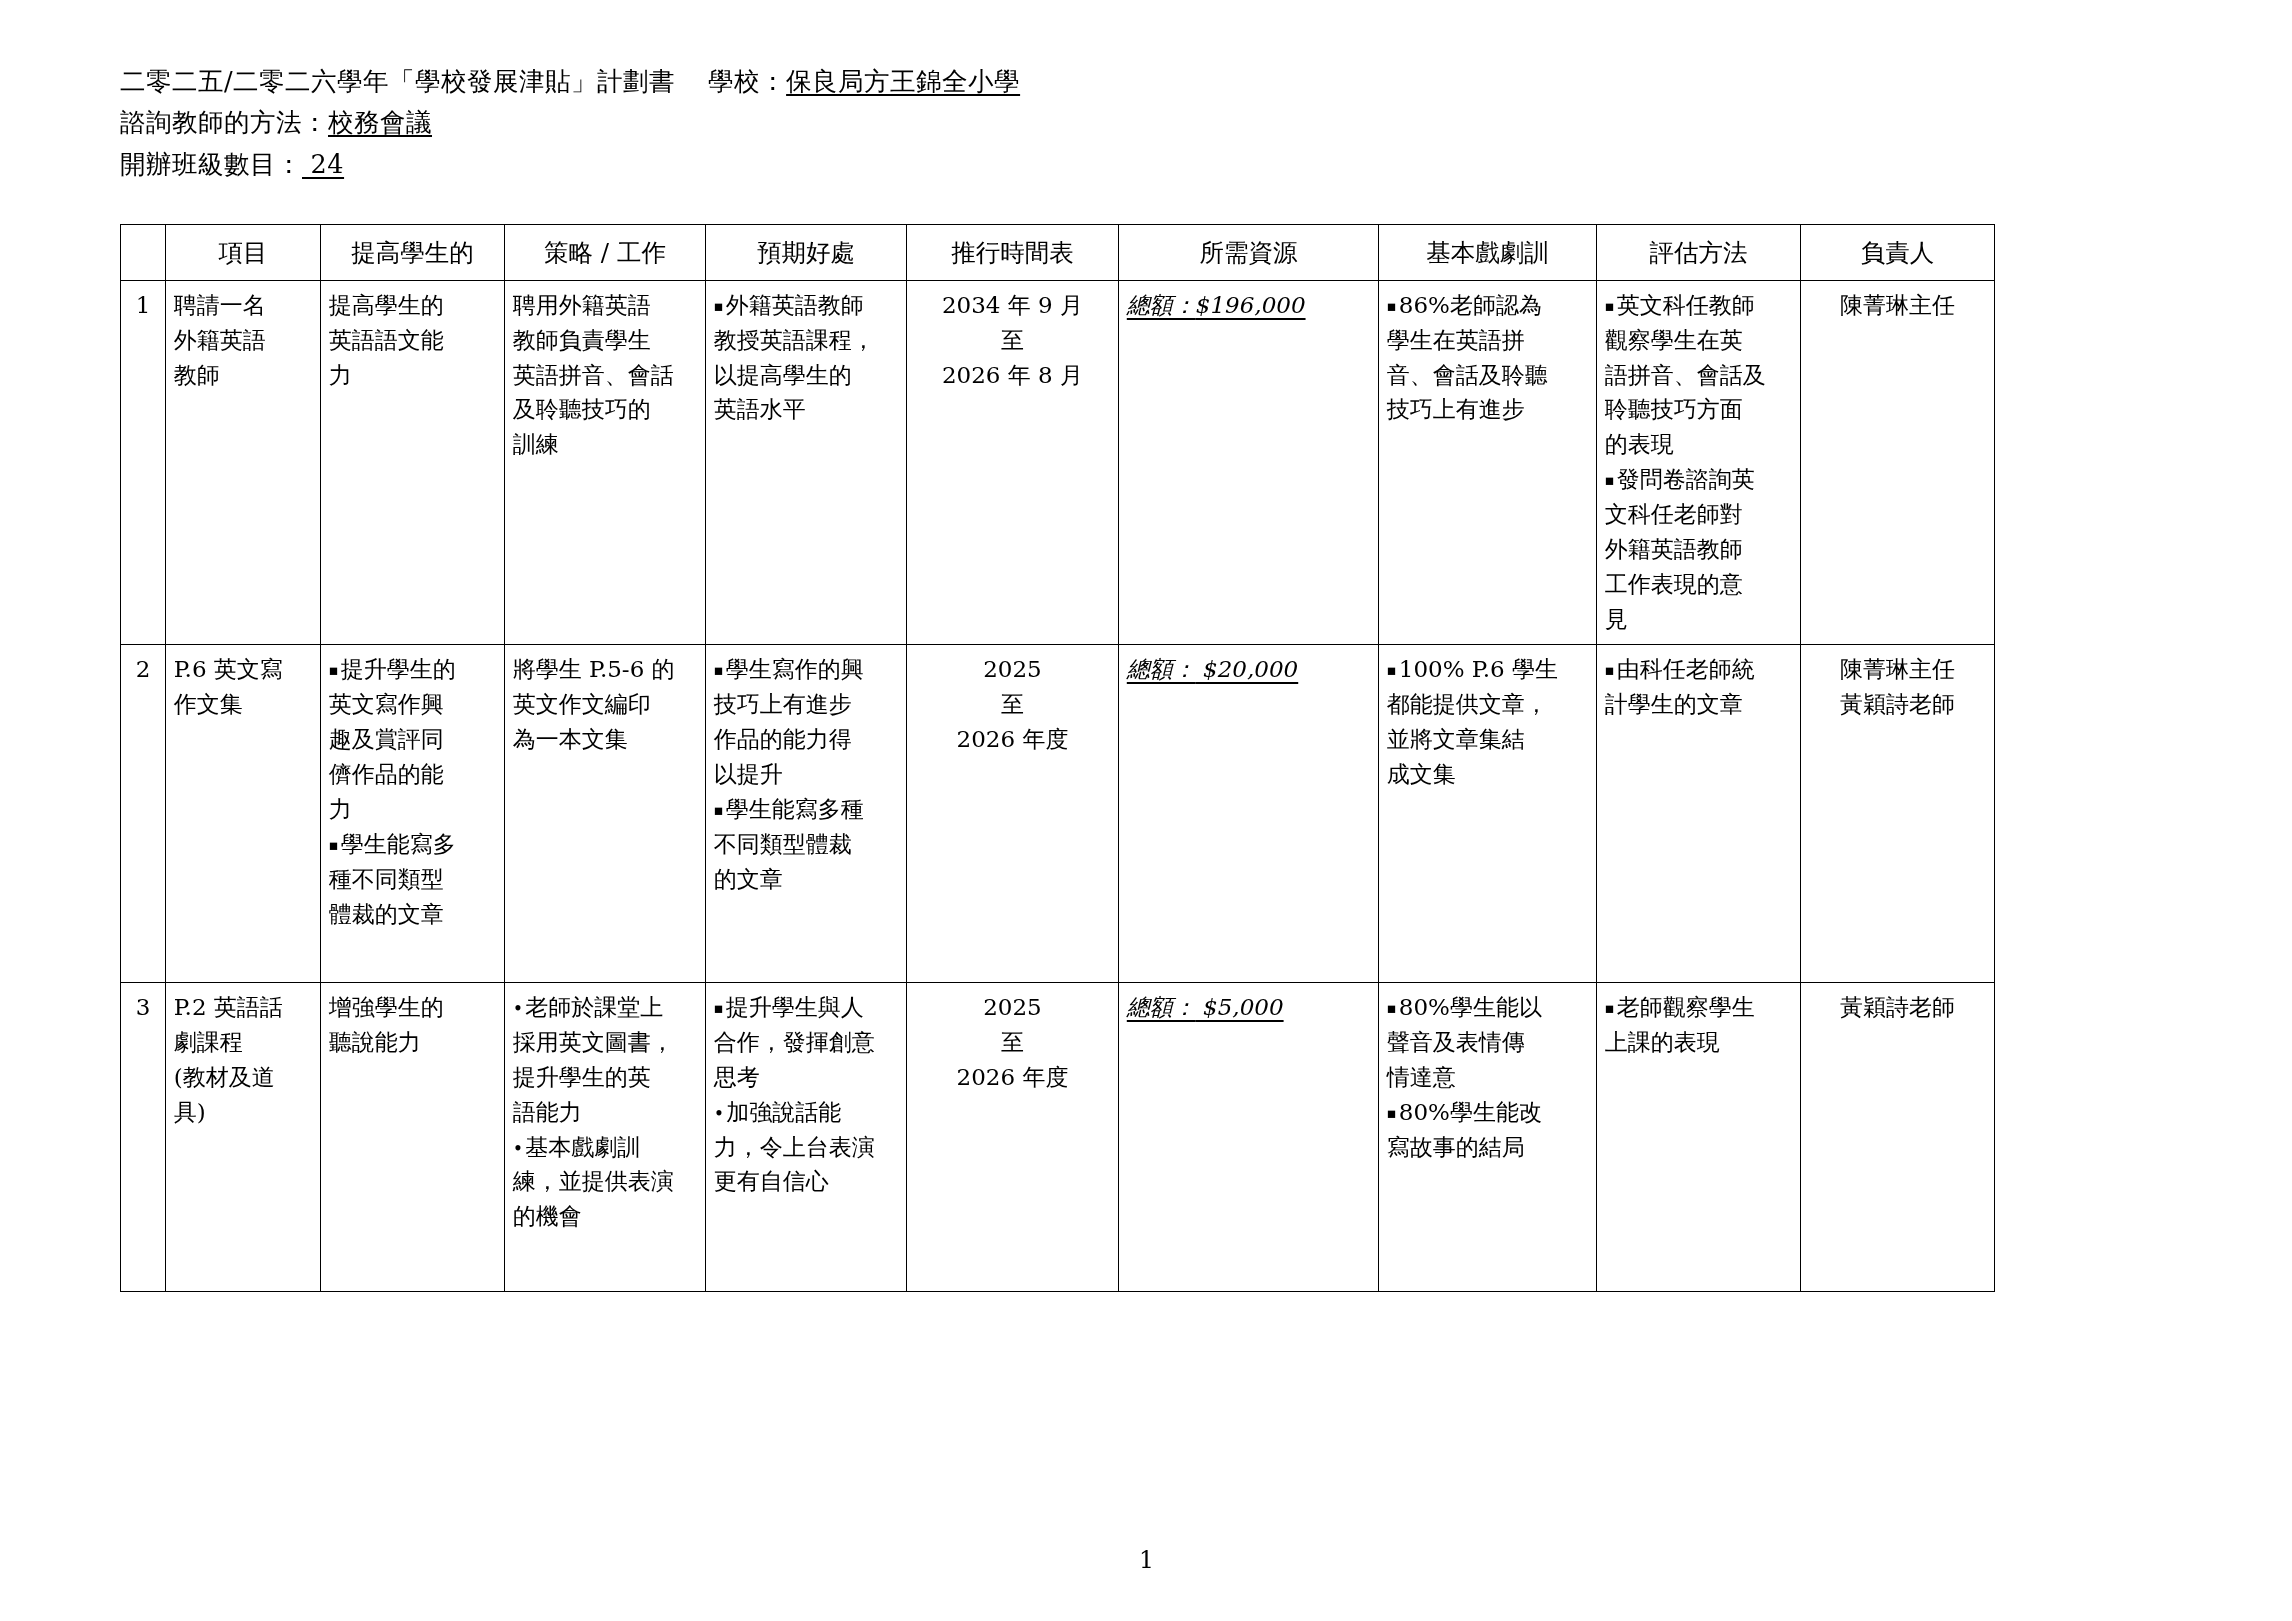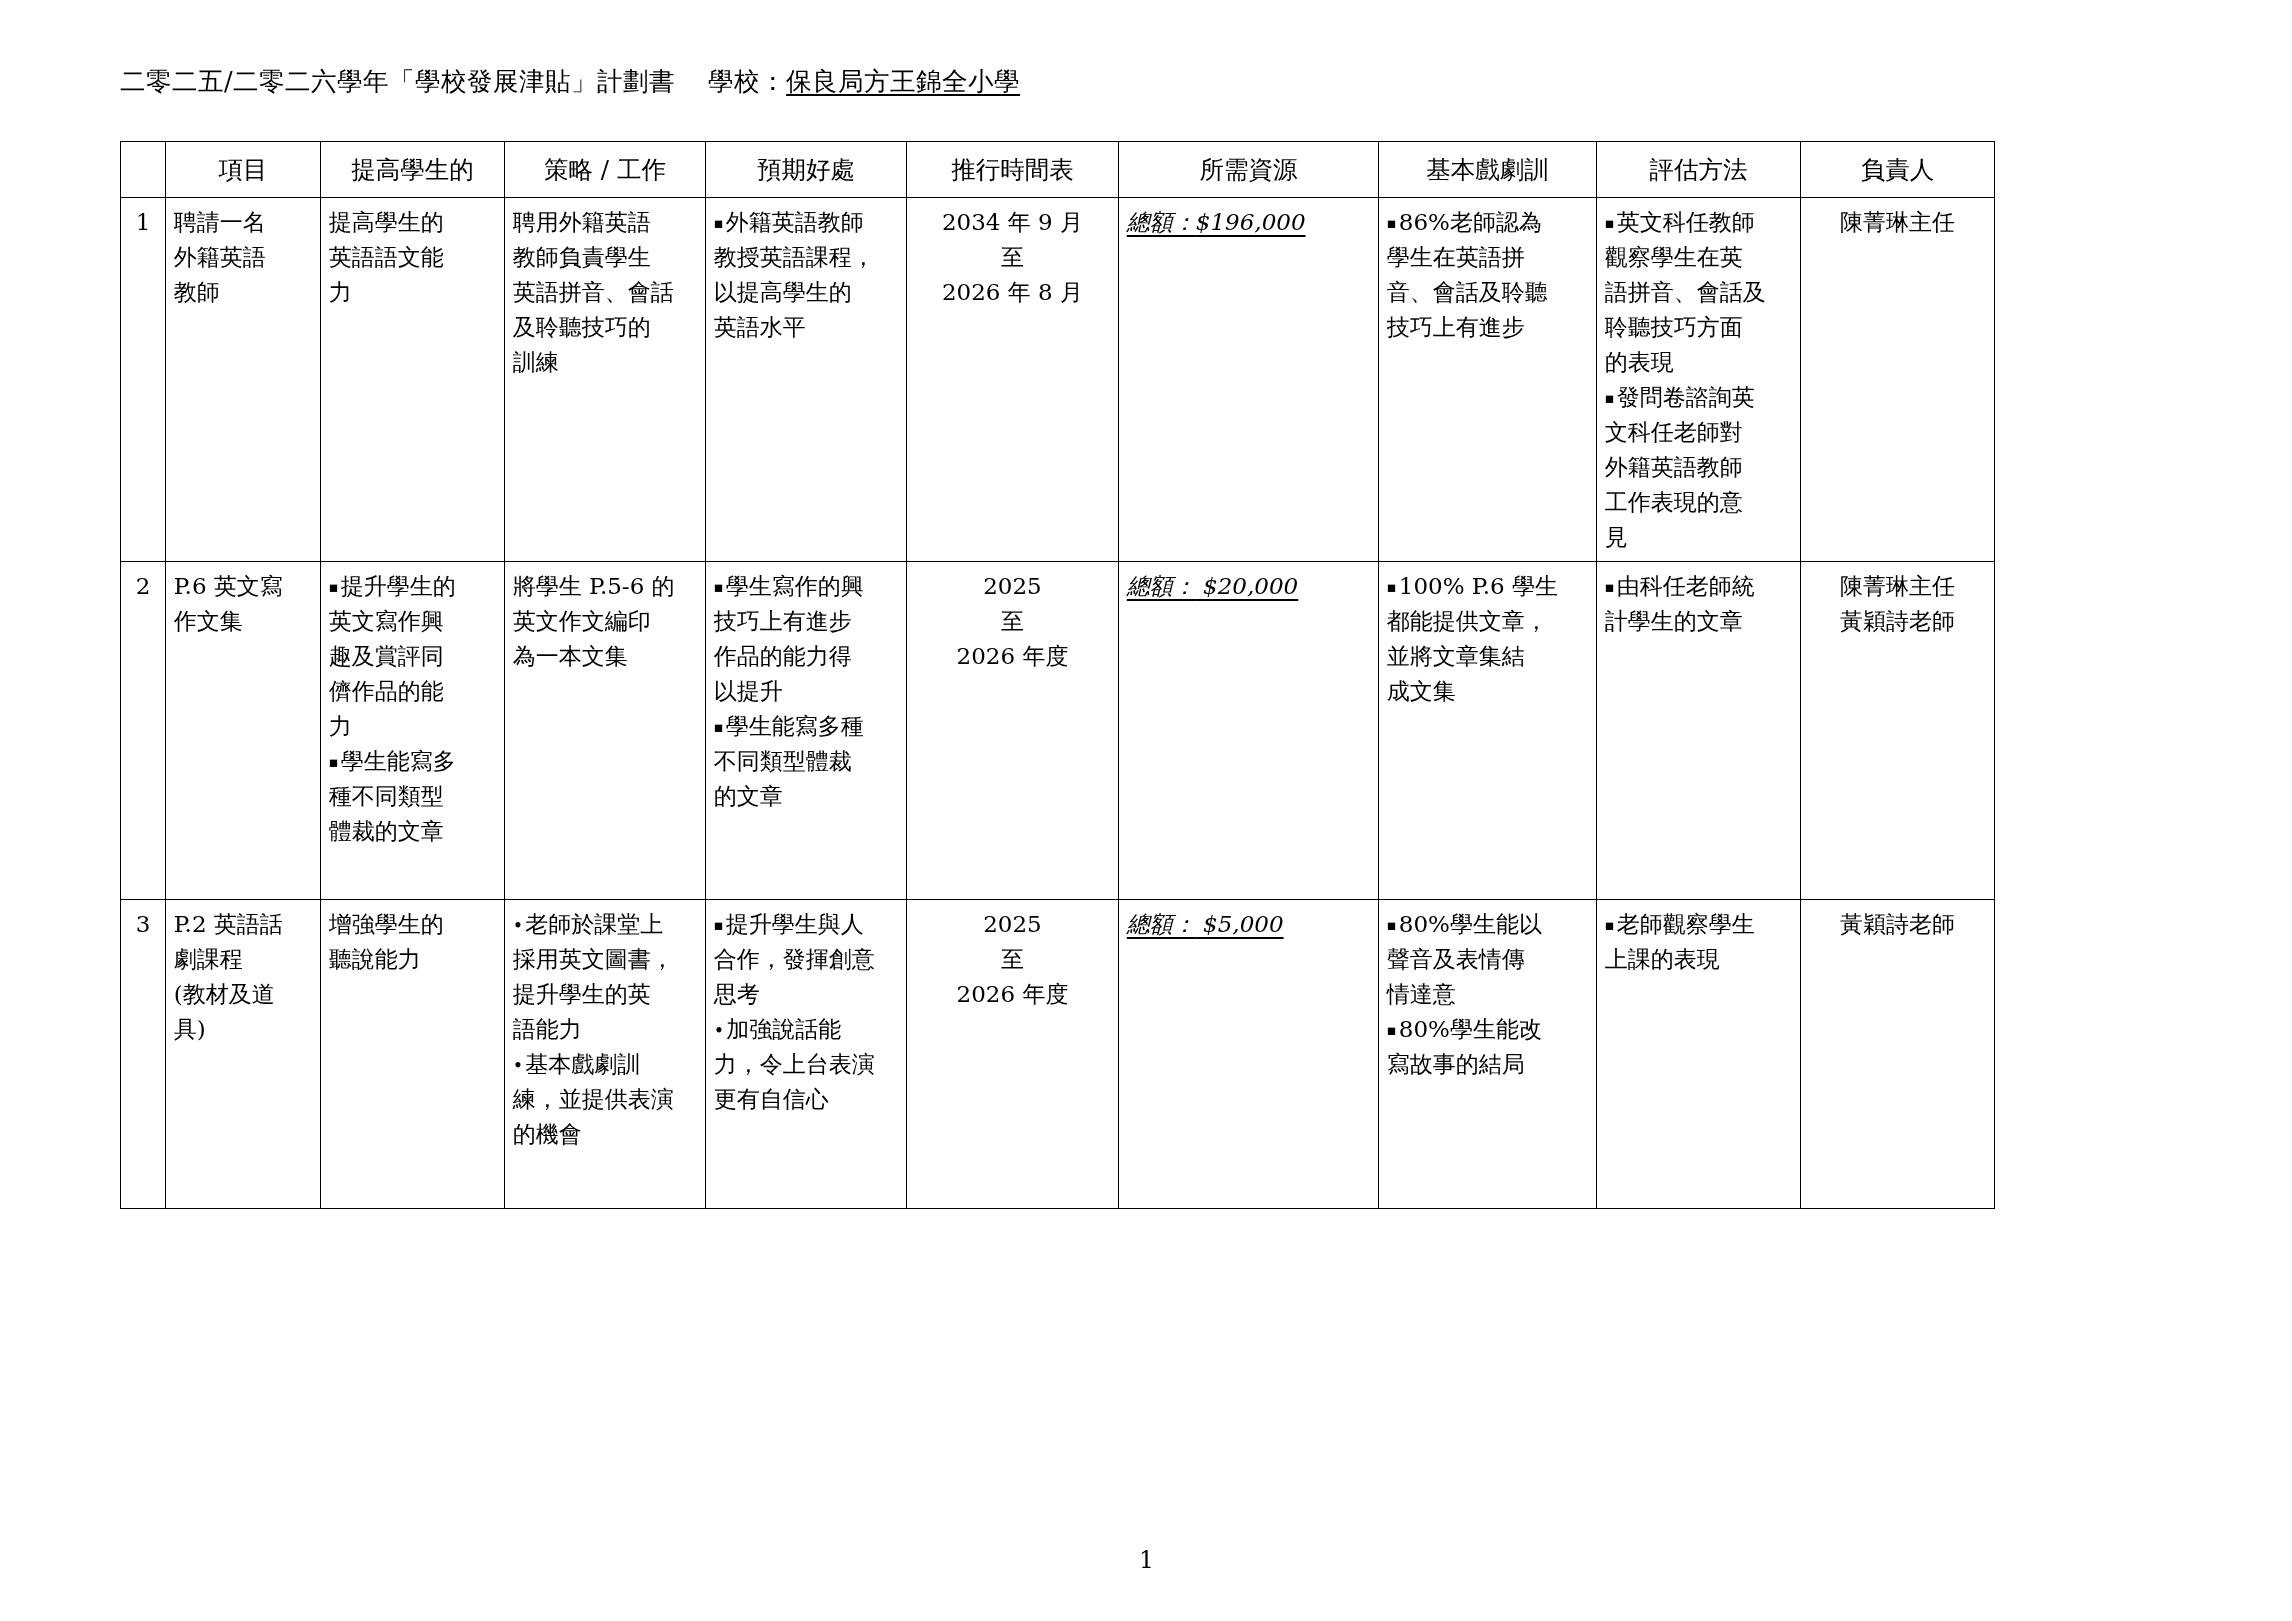--- a/index.html
+++ b/index.html
@@ -103,20 +103,26 @@
   }
 </style>
 </head>
 <body>
 
 <div class="page">
 
   <div class="header-block">
     <span class="header-line">
       <span>二零二五/二零二六學年「學校發展津貼」計劃書</span><span class="spacer-h"></span><span>學校：</span><span class="underline">保良局方王錦全小學</span>
+    </span>
+    <span class="header-line">
+      <span>諮詢教師的方法：</span><span class="underline">校務會議</span>
+    </span>
+    <span class="header-line">
+      <span>開辦班級數目：</span><span class="underline"> 24 </span>
     </span>
   </div>
 
   <table class="plan">
     <colgroup>
       <col class="c-num">
         <col class="c-item">
         <col class="c-focus">
         <col class="c-strat">
       <col class="c-benefit">

